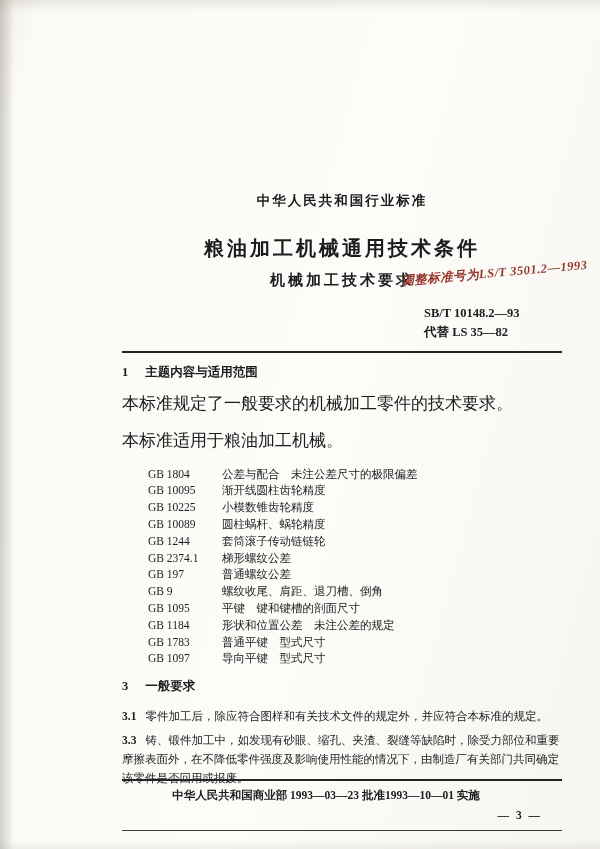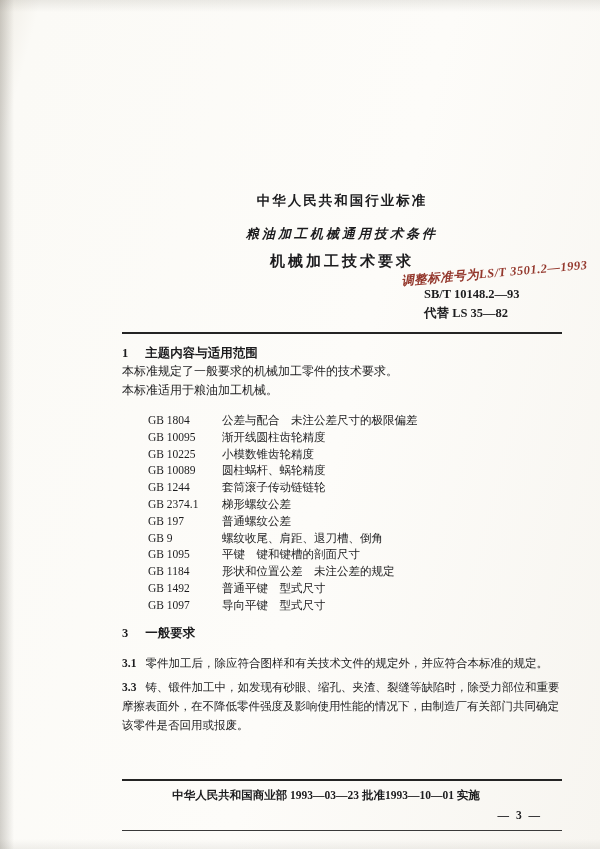--- a/index.html
+++ b/index.html
@@ -28,22 +28,22 @@
   }
   .doc {
     position:absolute; left:122px; top:16px;
     width:440px; height:100%;
   }
   .org-line {
     text-align:center; margin-top:176px;
     font-size:13.5px; font-weight:700; letter-spacing:2px;
   }
   .title1 {
-    text-align:center; margin-top:15px;
-    font-size:13px; font-weight:700; letter-spacing:3px;font-style:italic;
+    text-align:center; margin-top:25px;
+    font-size:20px; font-weight:700; letter-spacing:3px;
   }
   .title2 {
     text-align:center; margin-top:9px;
     font-size:15px; font-weight:700; letter-spacing:3px;
   }
   .handwriting {
     position:absolute; top:249px; right:-26px;
     white-space:nowrap;
     font-size:12.5px; font-style:italic; font-weight:600;
     color:#94382d;
@@ -58,21 +58,21 @@
   }
   .header-rule {
     margin-top:9px;
     border-top:2.5px solid #242424;
   }
   .sec-heading {
     font-weight:700; font-size:12.5px; margin-top:11px;
   }
   .sec-heading .num { display:inline-block; min-width:20px; }
   .para {
-    font-size:12px; line-height:1.65; 
+    font-size:17px; line-height:1.65; margin-top:9px;
   }
   .para:first-of-type { margin-top:15px; }
   .ref-list { margin-top:11px; margin-left:26px; font-size:11.5px; }
   .ref-row { line-height:16.8px; white-space:nowrap; }
   .ref-code { display:inline-block; min-width:74px; }
   .clauses { margin-top:12px; }
   .clause { font-size:11.5px; line-height:1.66; margin-top:5px; }
   .clause .cnum { font-weight:700; margin-right:9px; }
   .footer-rule {
     position:absolute; left:122px; width:440px; top:779px;
@@ -143,21 +143,21 @@
       <div class="ref-row">
         <span class="ref-code">GB 9</span><span class="ref-name">螺纹收尾、肩距、退刀槽、倒角</span>
       </div>
       <div class="ref-row">
         <span class="ref-code">GB 1095</span><span class="ref-name">平键　键和键槽的剖面尺寸</span>
       </div>
       <div class="ref-row">
         <span class="ref-code">GB 1184</span><span class="ref-name">形状和位置公差　未注公差的规定</span>
       </div>
       <div class="ref-row">
-        <span class="ref-code">GB 1492</span><span class="ref-name">普通平键　型式尺寸</span>
+        <span class="ref-code">GB 1783</span><span class="ref-name">普通平键　型式尺寸</span>
       </div>
       <div class="ref-row">
         <span class="ref-code">GB 1097</span><span class="ref-name">导向平键　型式尺寸</span>
       </div>
     </div>
 
     <div class="sec-heading">
       <span class="num">3</span>
       <span>一般要求</span>
     </div>

